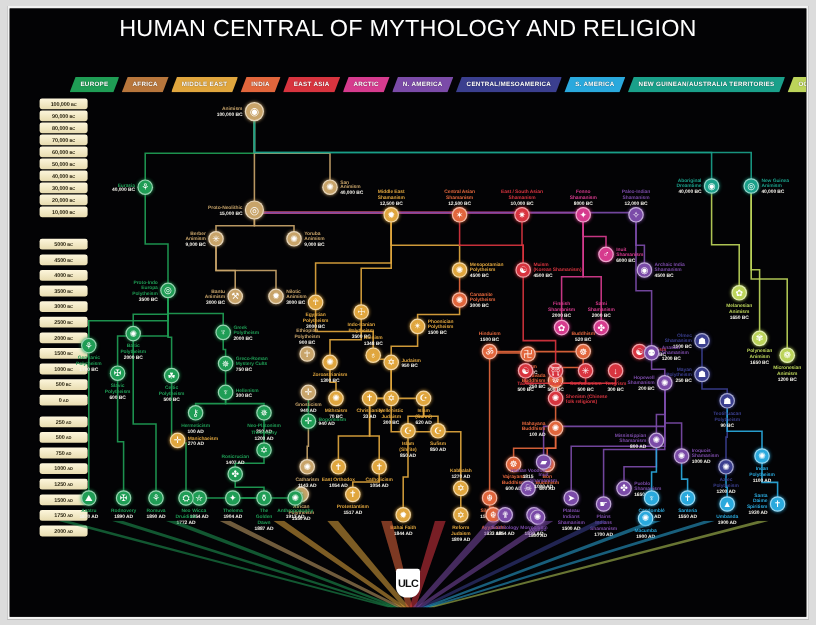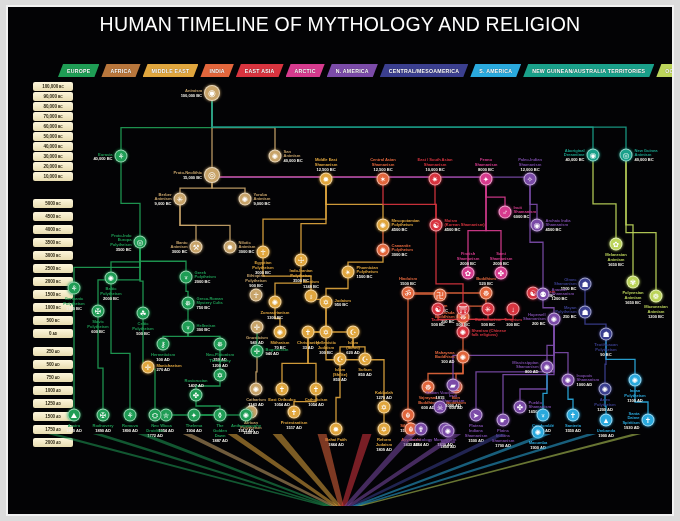--- a/index.html
+++ b/index.html
@@ -53,21 +53,21 @@
           display:flex;align-items:center;justify-content:center;
           color:#111;font-size:9px;font-weight:700;letter-spacing:-.6px;}
 </style>
 </head>
 <body>
 
 <div id="stage">
   <div id="frame">
     <div id="canvas">
 
-      <div class="title">HUMAN TIMELINE OF MYTHOLOGY AND RELIGION</div>
+      <div class="title">HUMAN CENTRAL OF MYTHOLOGY AND RELIGION</div>
 
       <div id="legend">
           <div class="chip" style="background: rgb(31, 157, 85);">EUROPE</div>
           <div class="chip" style="background: rgb(184, 118, 60);">AFRICA</div>
           <div class="chip" style="background: rgb(224, 166, 62);">MIDDLE EAST</div>
           <div class="chip" style="background: rgb(226, 102, 60);">INDIA</div>
           <div class="chip" style="background: rgb(216, 52, 63);">EAST ASIA</div>
           <div class="chip" style="background: rgb(214, 59, 142);">ARCTIC</div>
           <div class="chip" style="background: rgb(123, 75, 168);">N. AMERICA</div>
           <div class="chip" style="background: rgb(59, 63, 143);">CENTRAL/MESOAMERICA</div>
@@ -1047,16 +1047,19 @@
           <path d="M309.53846153846155,0 L330.6923076923077,72 L335.6923076923077,72 L318.53846153846155,0 Z" fill="#e2663c" opacity="0.55"></path>
           <path d="M354.46153846153845,0 L333.3076923076923,72 L338.3076923076923,72 L363.46153846153845,0 Z" fill="#d8343f" opacity="0.55"></path>
           <path d="M399.3846153846154,0 L335.9230769230769,72 L340.9230769230769,72 L408.3846153846154,0 Z" fill="#7b4ba8" opacity="0.55"></path>
           <path d="M444.3076923076923,0 L338.53846153846155,72 L343.53846153846155,72 L453.3076923076923,0 Z" fill="#7b4ba8" opacity="0.55"></path>
           <path d="M489.2307692307693,0 L341.15384615384613,72 L346.15384615384613,72 L498.2307692307693,0 Z" fill="#3b3f8f" opacity="0.55"></path>
           <path d="M534.1538461538462,0 L343.7692307692308,72 L348.7692307692308,72 L543.1538461538462,0 Z" fill="#2aa9dd" opacity="0.55"></path>
           <path d="M579.0769230769231,0 L346.38461538461536,72 L351.38461538461536,72 L588.0769230769231,0 Z" fill="#2aa9dd" opacity="0.55"></path>
           <path d="M624,0 L349,72 L354,72 L633,0 Z" fill="#bcd45a" opacity="0.55"></path>
         </svg>
 
+      <div id="logo">
+        <div class="shield">ULC</div>
+      </div>
 
     </div>
   </div>
 </div>
 
 </body></html>

